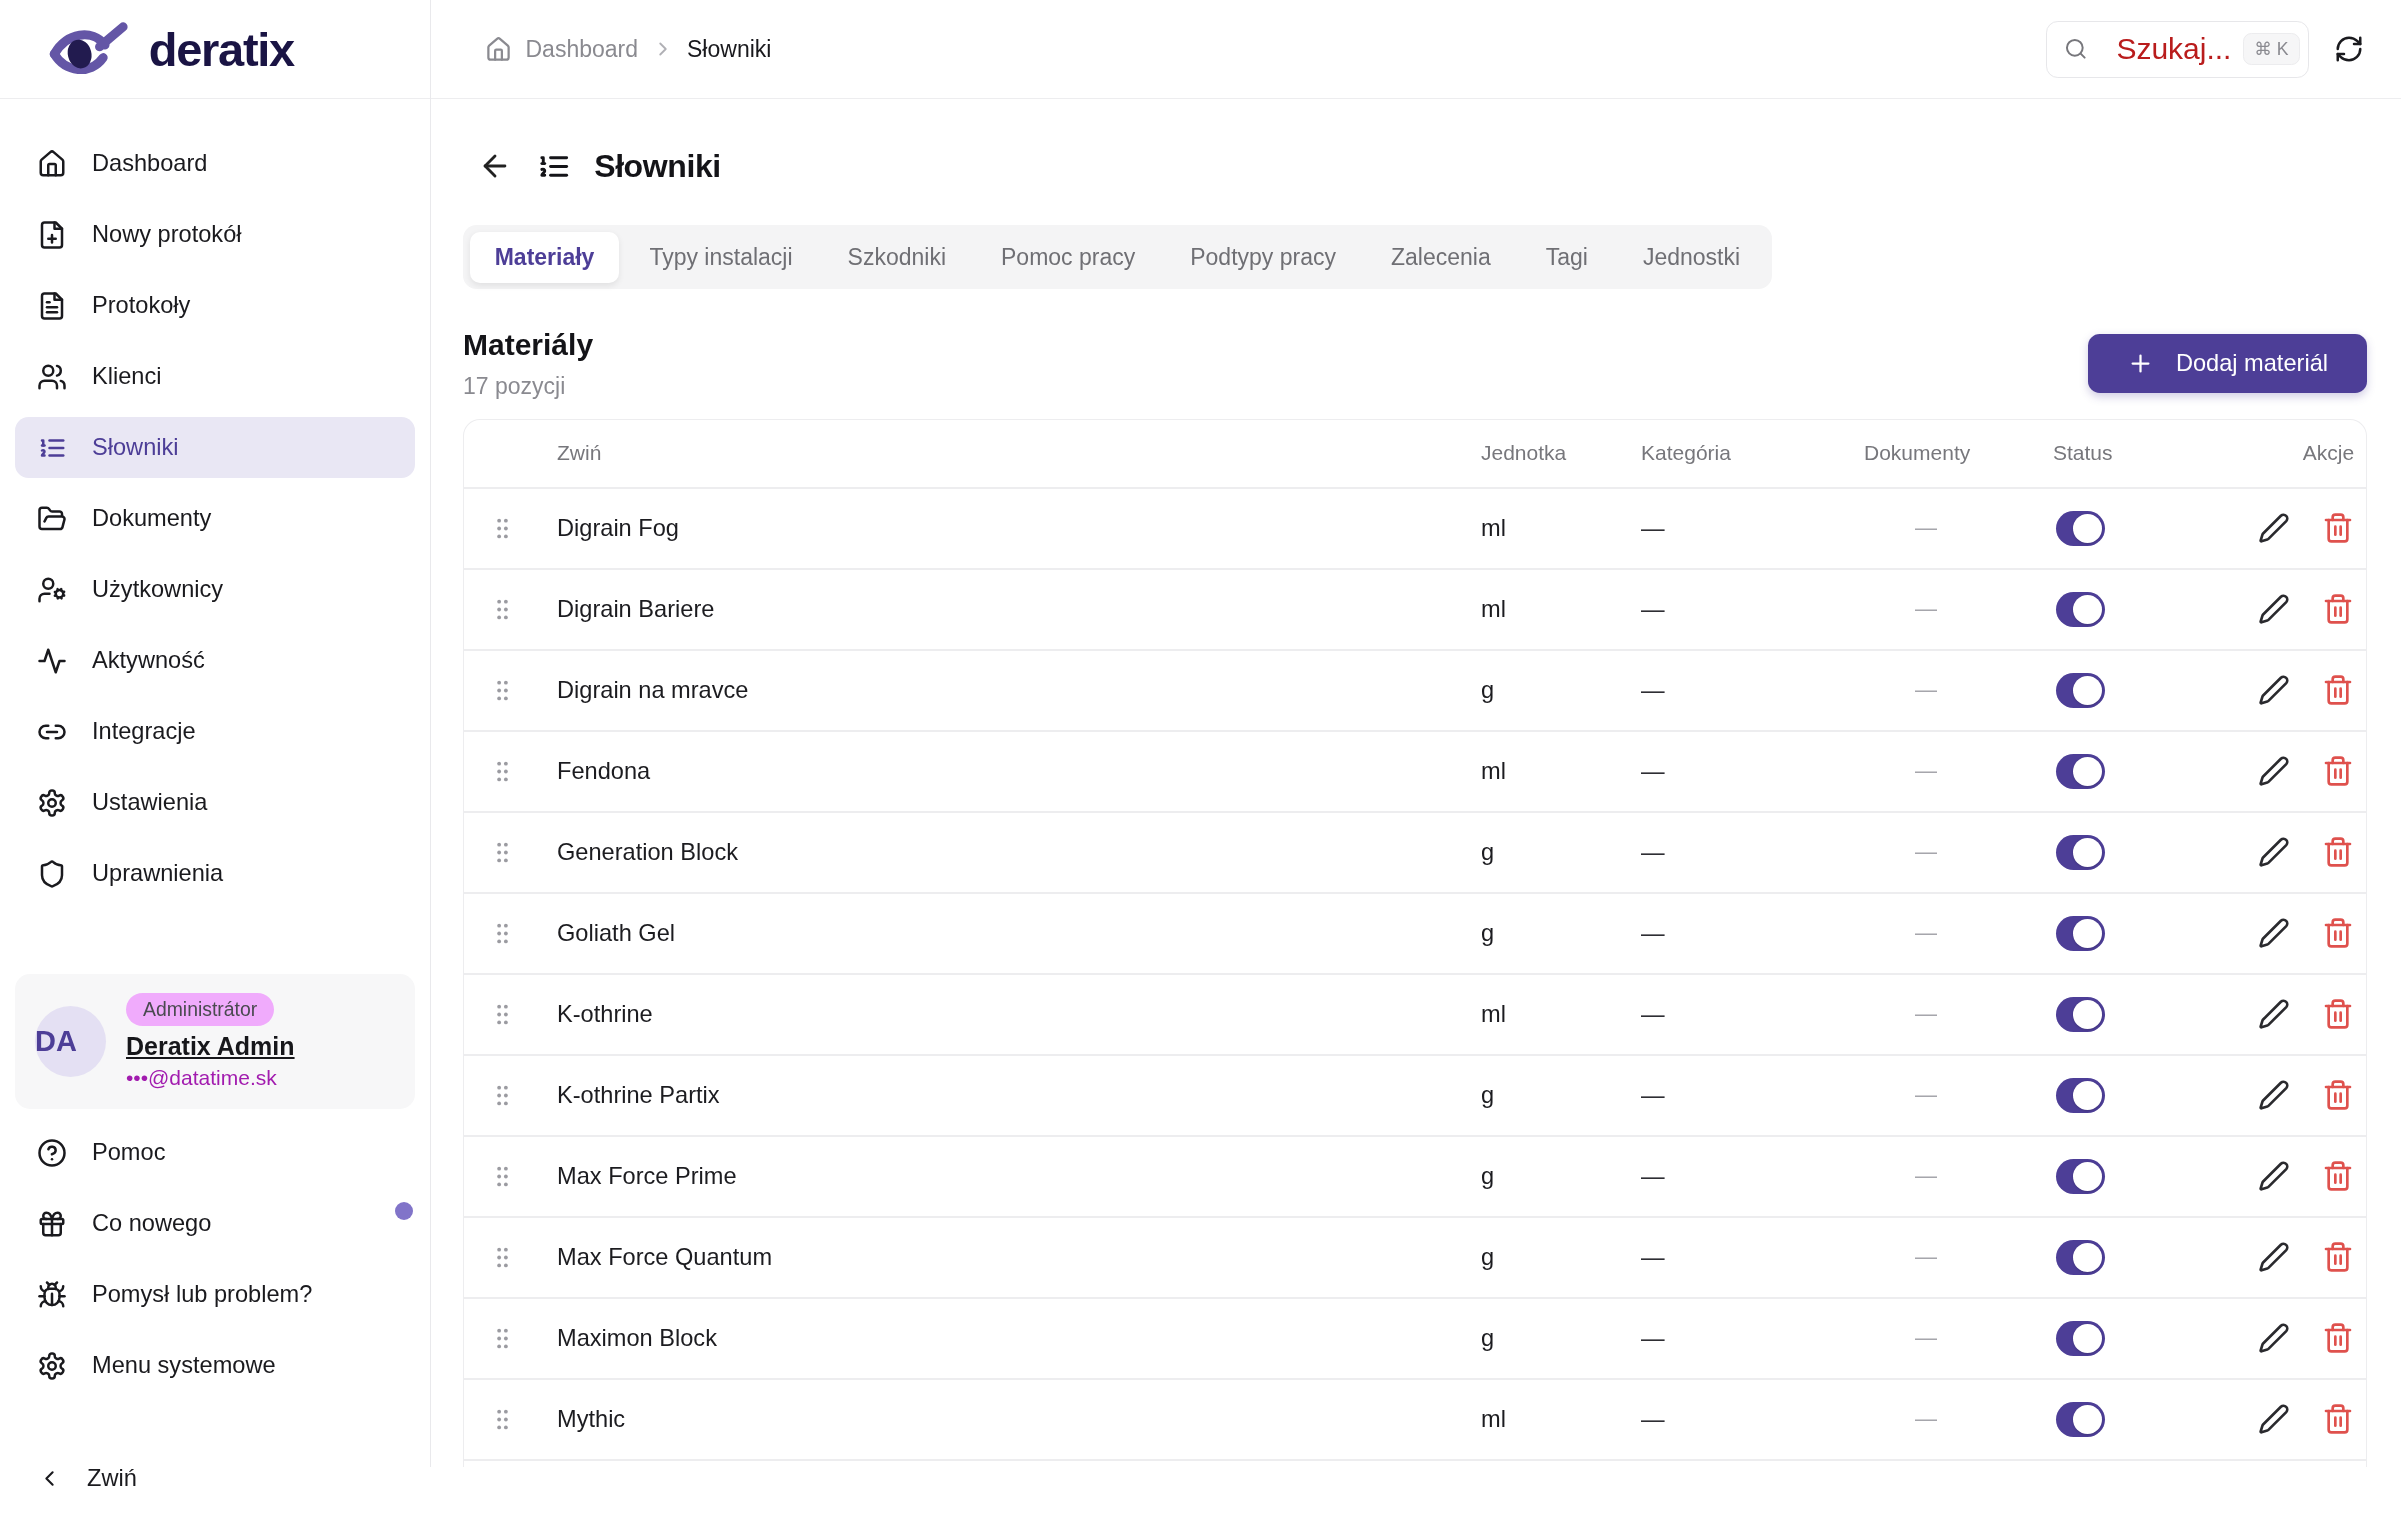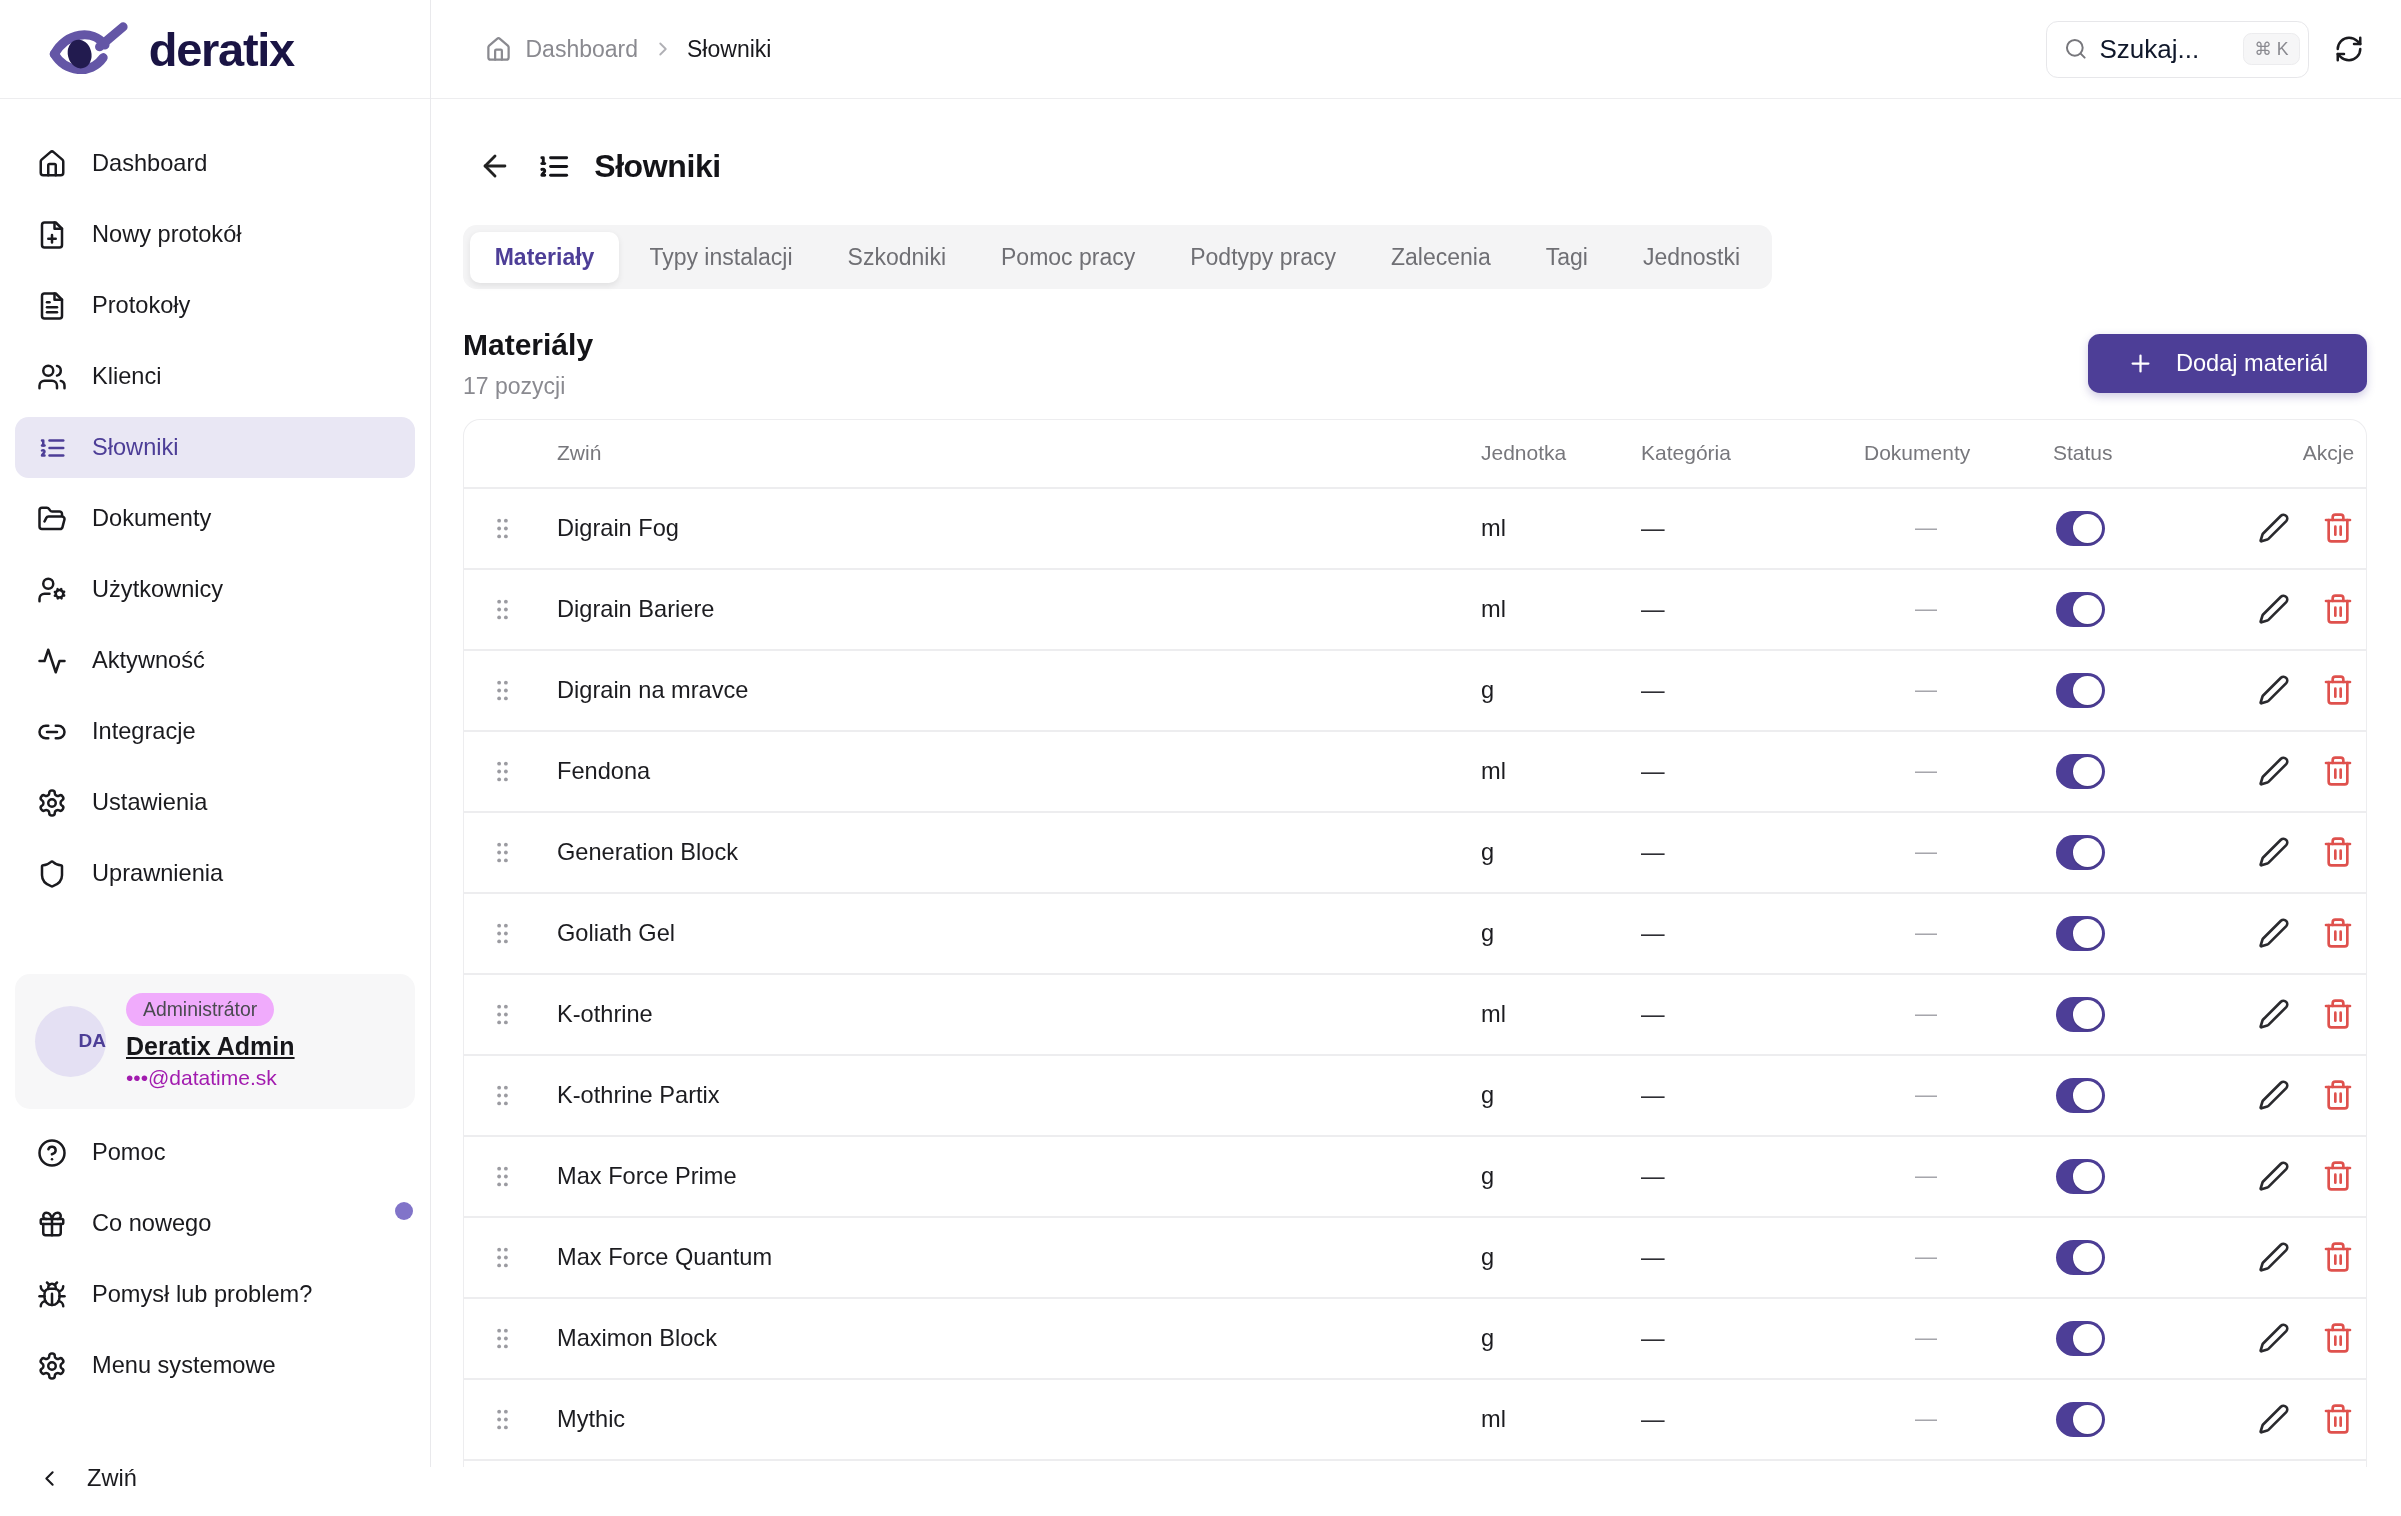--- a/index.html
+++ b/index.html
@@ -19,21 +19,21 @@
   
   .sidebar{width:431px;min-width:431px;border-right:1.7px solid #E9E9EC;display:flex;flex-direction:column;background:#fff;}
   .logo-area{height:99px;min-height:99px;border-bottom:1.7px solid var(--line);display:flex;align-items:center;padding-left:44px;gap:11.8px;cursor:pointer;}
   .logo-text{font-size:47px;font-weight:700;color:#1A1444;letter-spacing:-1.3px;}
   .nav{padding:34px 15px 0;}
   .nav-item{height:61px;margin-bottom:10px;display:flex;align-items:center;gap:25px;padding:0 22px;border-radius:13.5px;font-size:23.6px;color:#1A1A1E;cursor:pointer;position:relative;}
   .nav-item svg{width:30px;height:30px;flex:none;}
   .nav-item.active{background:var(--accent-soft);color:var(--accent);}
   .sb-divider{height:1.7px;background:#ECECEE;margin:38px 15px 0;}
   .profile{margin:22px 15px 0;background:#F7F7F8;border-radius:15px;padding:18.5px 20px;display:flex;align-items:center;gap:20px;cursor:pointer;}
-  .avatar{width:71px;height:71px;border-radius:50%;background:#E4E0F3;color:var(--accent);display:flex;align-items:center;justify-content:flex-end;font-size:19px;font-weight:700;flex:none;}
+  .avatar{width:71px;height:71px;border-radius:50%;background:#E4E0F3;color:var(--accent);display:flex;align-items:center;justify-content:flex-start;font-size:29px;font-weight:700;flex:none;}
   .p-info{display:flex;flex-direction:column;align-items:flex-start;min-width:0;}
   .badge{background:#f0abfc;border-radius:842px;padding:5px 17px;font-size:19.4px;color:#4A4A50;margin-bottom:6.7px;}
   .p-name{font-size:25px;font-weight:700;color:#17171B;text-decoration:underline;}
   .p-email{font-size:21px;color:#a21caf;margin-top:5px;}
   .nav.secondary{padding-top:13.5px;}
   .notif-dot{width:18.5px;height:18.5px;border-radius:50%;background:var(--dot);position:absolute;right:1.7px;top:8.4px;}
   .sb-divider.collapse-div{margin-top:17px;}
   .collapse-wrap{padding:25px 15px 0;}
   .collapse svg{width:25px;height:25px;}
 
@@ -41,21 +41,21 @@
   main{flex:1;display:flex;flex-direction:column;min-width:0;}
   .topbar{height:99px;min-height:99px;border-bottom:1.7px solid var(--line);display:flex;align-items:center;padding:0 37px 0 54px;}
   .breadcrumb{display:flex;align-items:center;gap:13.5px;font-size:23px;}
   .breadcrumb svg{width:27px;height:27px;}
   .bc-muted{color:var(--muted);}
   .bc-sep{color:#B0B0B5;}
   .bc-sep svg{width:22px;height:22px;}
   .bc-current{color:#19191D;}
   .search{margin-left:auto;width:263px;height:57px;border:1.7px solid #E7E7EA;border-radius:11.8px;display:flex;align-items:center;padding:0 8.4px 0 17px;gap:11.8px;cursor:text;}
   .search svg{width:23.6px;height:23.6px;color:#77777C;flex:none;}
-  .search-ph{font-size:26px;color:#0f172a;white-space:nowrap;}
+  .search-ph{font-size:30px;color:#b91c1c;white-space:nowrap;margin-left:17px;}
   .kbd{margin-left:auto;background:#F6F6F7;border:1.7px solid #ECECEE;border-radius:8.4px;padding:4.2px 10px;font-size:17.7px;color:#8A8A90;white-space:nowrap;}
   .refresh-btn{margin-left:25px;background:none;border:none;cursor:pointer;color:#1A1A1E;display:flex;}
   .refresh-btn svg{width:30px;height:30px;}
 
   .content{flex:1;padding:30px 34px 0 32px;overflow:hidden;}
   .title-row{display:flex;align-items:center;gap:23.6px;margin-top:17px;padding-left:15px;height:40px;}
   .back-btn{background:none;border:none;cursor:pointer;color:#222;display:flex;}
   .back-btn svg{width:34px;height:34px;}
   .title-ic svg{width:35px;height:35px;color:#141418;}
   h1{font-size:32px;font-weight:700;color:#141418;letter-spacing:-0.4px;}

